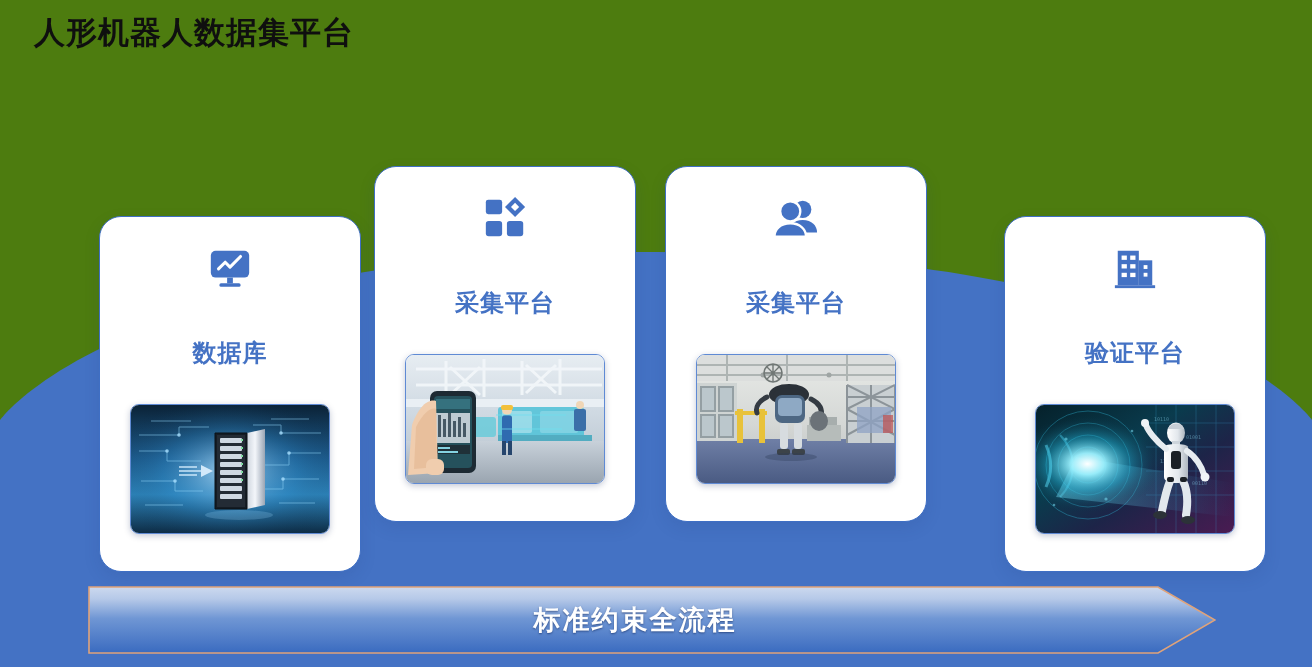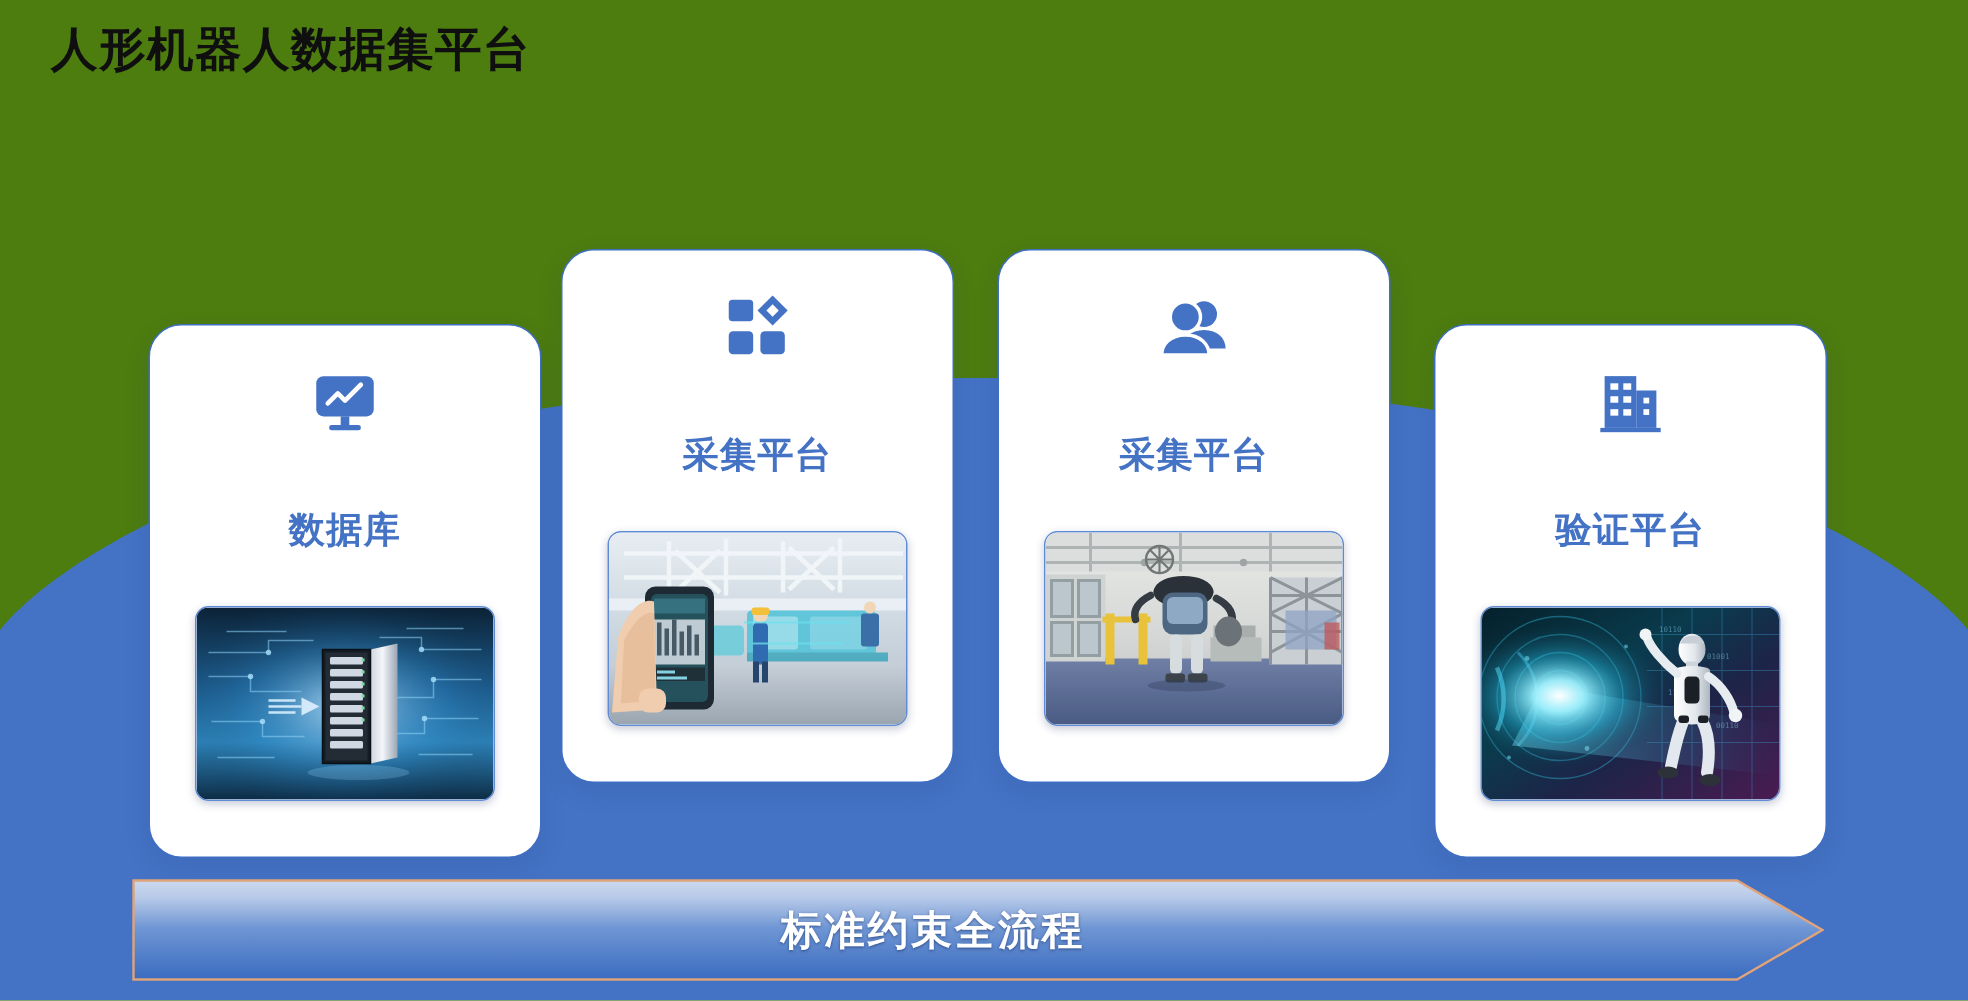--- a/index.html
+++ b/index.html
@@ -50,39 +50,39 @@
     overflow:hidden;
     position:relative;
     box-shadow:0 2px 6px rgba(20,40,90,.25);
   }
   .card-photo svg{display:block;}
 
   
   .card.c1{left:99px;  top:216px; width:262px; height:356px;}
   .card.c2{left:374px; top:166px; width:262px; height:356px;}
   .card.c3{left:665px; top:166px; width:262px; height:356px;}
-  .card.c4{left:956px; top:216px; width:262px; height:356px;}
+  .card.c4{left:1004px; top:216px; width:262px; height:356px;}
 
   .c1 .card-title{margin-top:46px;}
   .c2 .card-title{margin-top:46px;}
   .c3 .card-title{margin-top:46px;}
   .c4 .card-title{margin-top:46px;}
 
   .c1 .card-photo{margin-top:35px;width:198px;height:128px;}
   .c2 .card-photo{margin-top:35px;width:198px;height:128px;}
   .c3 .card-photo{margin-top:35px;width:198px;height:128px;}
   .c4 .card-photo{margin-top:35px;width:198px;height:128px;}
 
   
   .banner{
     position:absolute;left:88px;top:586px;width:1128px;height:68px;
   }
   .banner svg{display:block;}
   .banner-label{
-    position:absolute;left:0;top:0;width:1068px;height:68px;
+    position:absolute;left:13px;top:0;width:1068px;height:68px;
     display:flex;align-items:center;justify-content:center;
     font-size:27px;font-weight:bold;color:#ffffff;
     letter-spacing:2px;
     text-shadow:0 1px 2px rgba(10,30,80,.55);
     white-space:nowrap;
   }
 </style>
 </head>
 <body>
 

